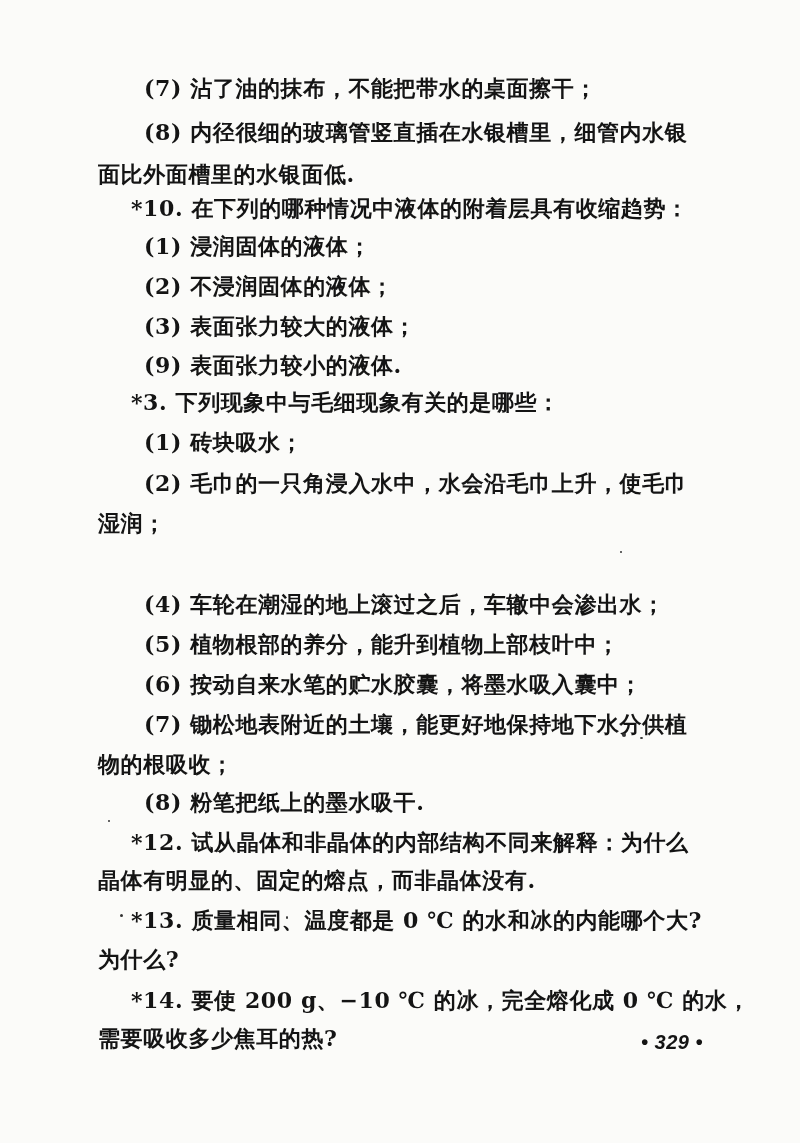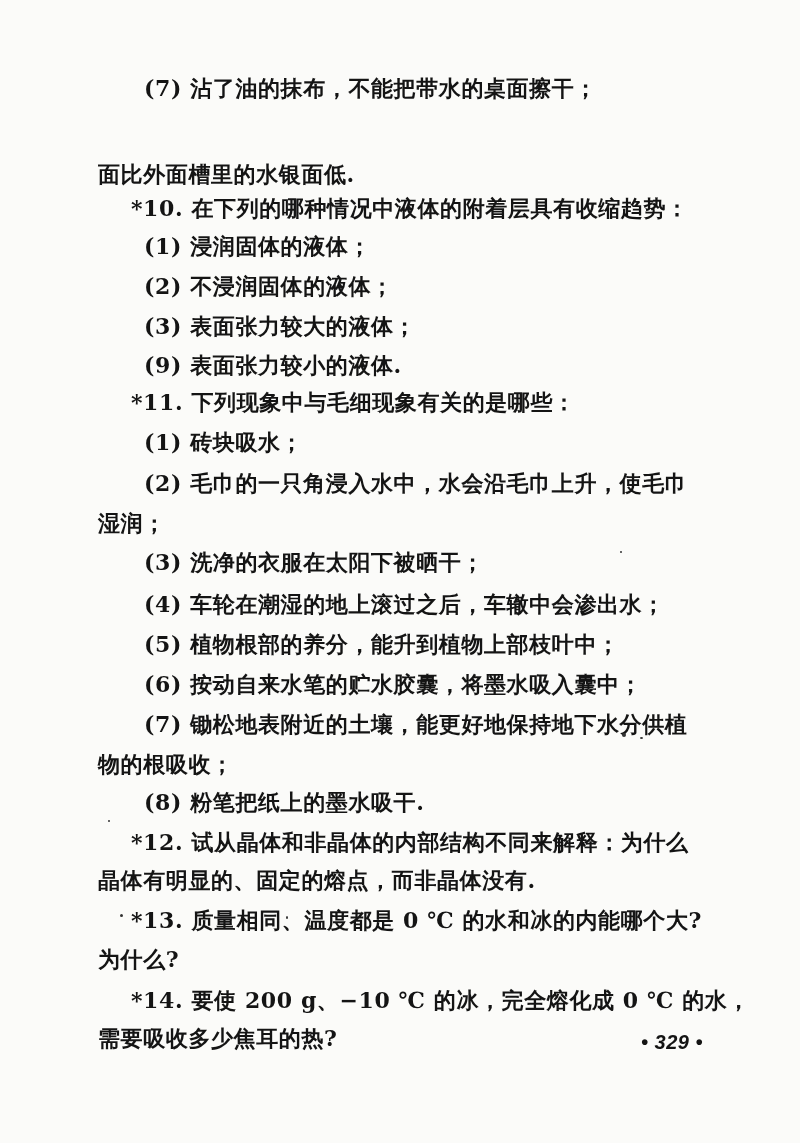--- a/index.html
+++ b/index.html
@@ -47,31 +47,31 @@
       position: absolute;
       background: #333;
       border-radius: 50%;
     }
   </style>
 </head>
 <body>
 
 <div class="page">
   <div class="line indent-item" style="top:74px">(7) 沾了油的抹布，不能把带水的桌面擦干；</div>
+  <div class="line indent-item" style="top:118px">(8) 内径很细的玻璃管竖直插在水银槽里，细管内水银</div>
   <div class="line flush" style="top:160px">面比外面槽里的水银面低.</div>
   <div class="line indent-q" style="top:194px">*10. 在下列的哪种情况中液体的附着层具有收缩趋势：</div>
   <div class="line indent-item" style="top:232px">(1) 浸润固体的液体；</div>
   <div class="line indent-item" style="top:272px">(2) 不浸润固体的液体；</div>
   <div class="line indent-item" style="top:312px">(3) 表面张力较大的液体；</div>
   <div class="line indent-item" style="top:351px">(9) 表面张力较小的液体.</div>
-  <div class="line indent-q" style="top:388px">*11. 下列现象中与毛细现象有关的是哪些：</div>
+  <div class="line indent-q" style="top:388px">*3. 下列现象中与毛细现象有关的是哪些：</div>
   <div class="line indent-item" style="top:428px">(1) 砖块吸水；</div>
   <div class="line indent-item" style="top:469px">(2) 毛巾的一只角浸入水中，水会沿毛巾上升，使毛巾</div>
   <div class="line flush" style="top:509px">湿润；</div>
-  <div class="line indent-item" style="top:548px">(3) 洗净的衣服在太阳下被晒干；</div>
   <div class="line indent-item" style="top:590px">(4) 车轮在潮湿的地上滚过之后，车辙中会渗出水；</div>
   <div class="line indent-item" style="top:630px">(5) 植物根部的养分，能升到植物上部枝叶中；</div>
   <div class="line indent-item" style="top:670px">(6) 按动自来水笔的贮水胶囊，将墨水吸入囊中；</div>
   <div class="line indent-item" style="top:710px">(7) 锄松地表附近的土壤，能更好地保持地下水分供植</div>
   <div class="line flush" style="top:750px">物的根吸收；</div>
   <div class="line indent-item" style="top:788px">(8) 粉笔把纸上的墨水吸干.</div>
   <div class="line indent-q" style="top:828px">*12. 试从晶体和非晶体的内部结构不同来解释：为什么</div>
   <div class="line flush" style="top:866px">晶体有明显的、固定的熔点，而非晶体没有.</div>
   <div class="line indent-q" style="top:906px">*13. 质量相同、温度都是 0 ℃ 的水和冰的内能哪个大?</div>
   <div class="line flush" style="top:945px">为什么?</div>

